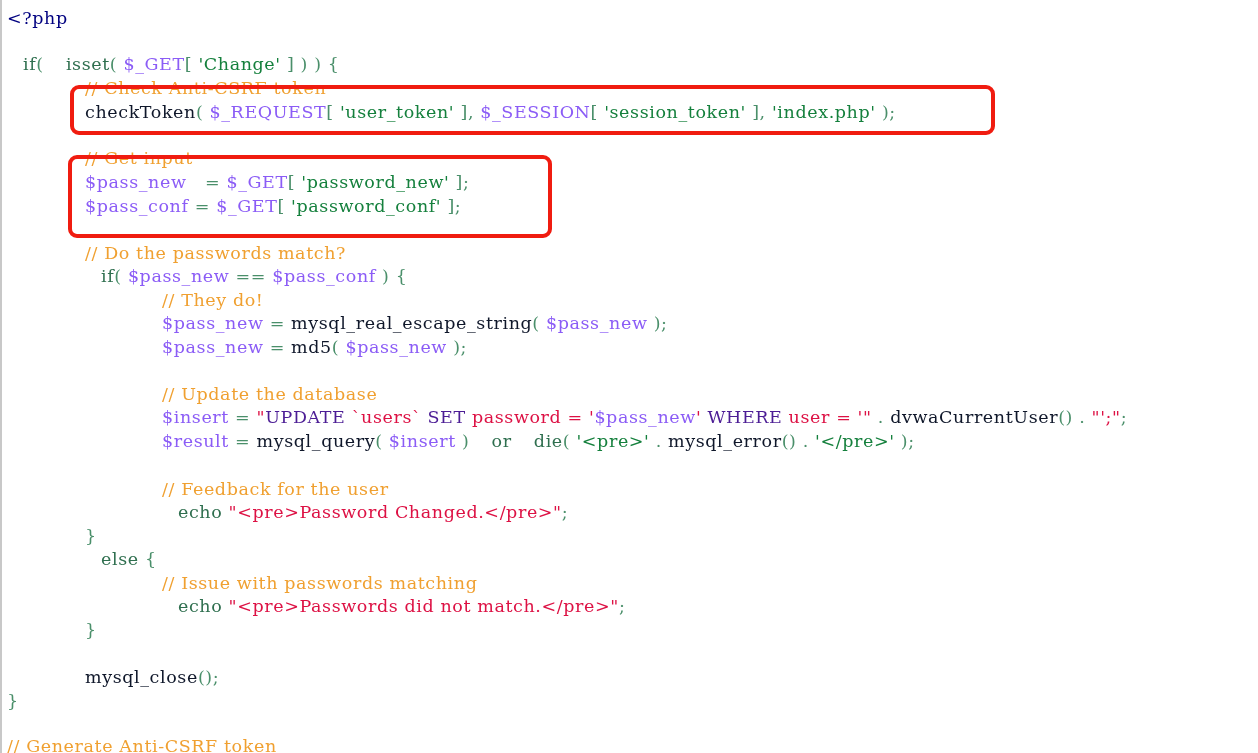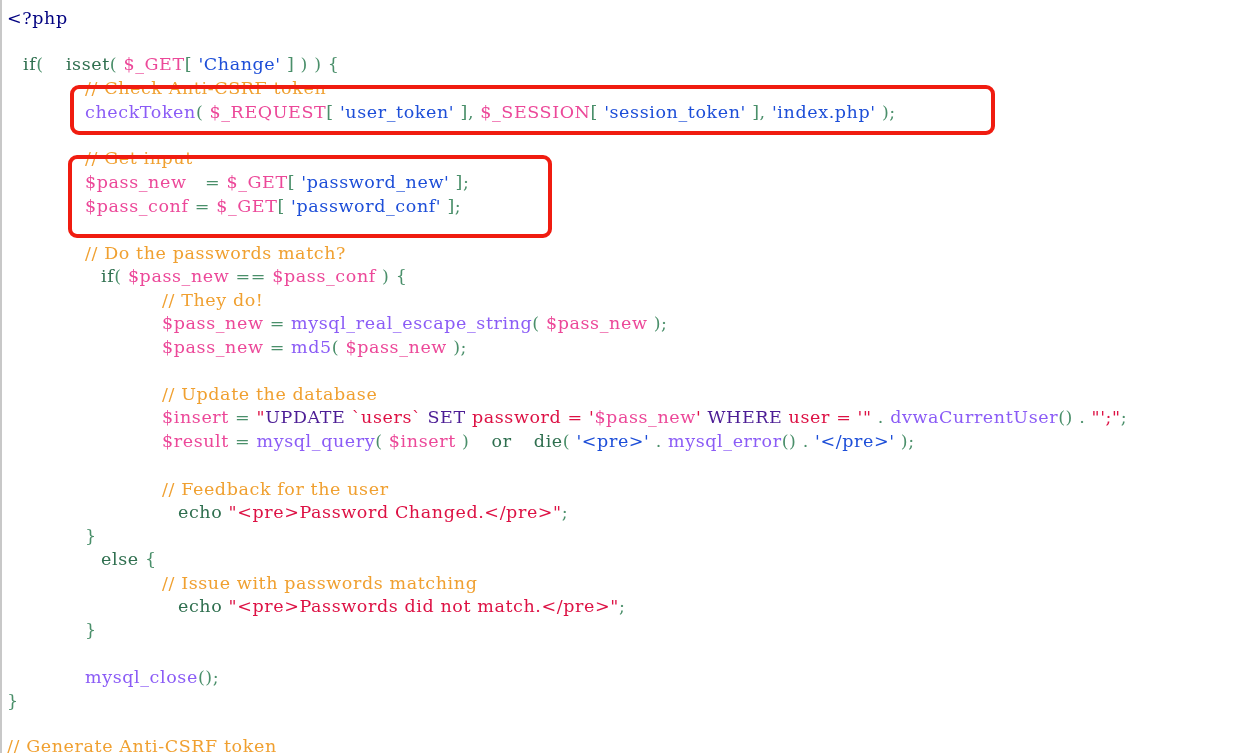--- a/index.html
+++ b/index.html
@@ -42,23 +42,23 @@
     white-space: pre;
     font-family: "DejaVu Serif", "Liberation Serif", serif;
     font-size: 17.5px;
     line-height: 24px;
     letter-spacing: 0.6px;
     height: 24px;
   }
   
   .t-tag      { color: #000080; }           
   .t-kw       { color: #2f6f4f; margin-left: 16px; }           
-  .t-var      { color: #ec4899; margin-top: 33px; }           
-  .t-fn       { color: #8b5cf6; }           
-  .t-str      { color: #1d4ed8; }           
+  .t-var      { color: #8b5cf6; margin-top: 33px; }           
+  .t-fn       { color: #0f172a; }           
+  .t-str      { color: #15803d; }           
   .t-str2     { color: #d14; }              
   .t-com      { color: #f0a030; text-align: right; }           
   .t-punct    { color: #4a8f6a; }
   .t-sql      { color: #4c1d95; }           
 
   
   .hl-box {
     position: absolute;
     border: 4px solid #f01c10;
     border-radius: 9px;

